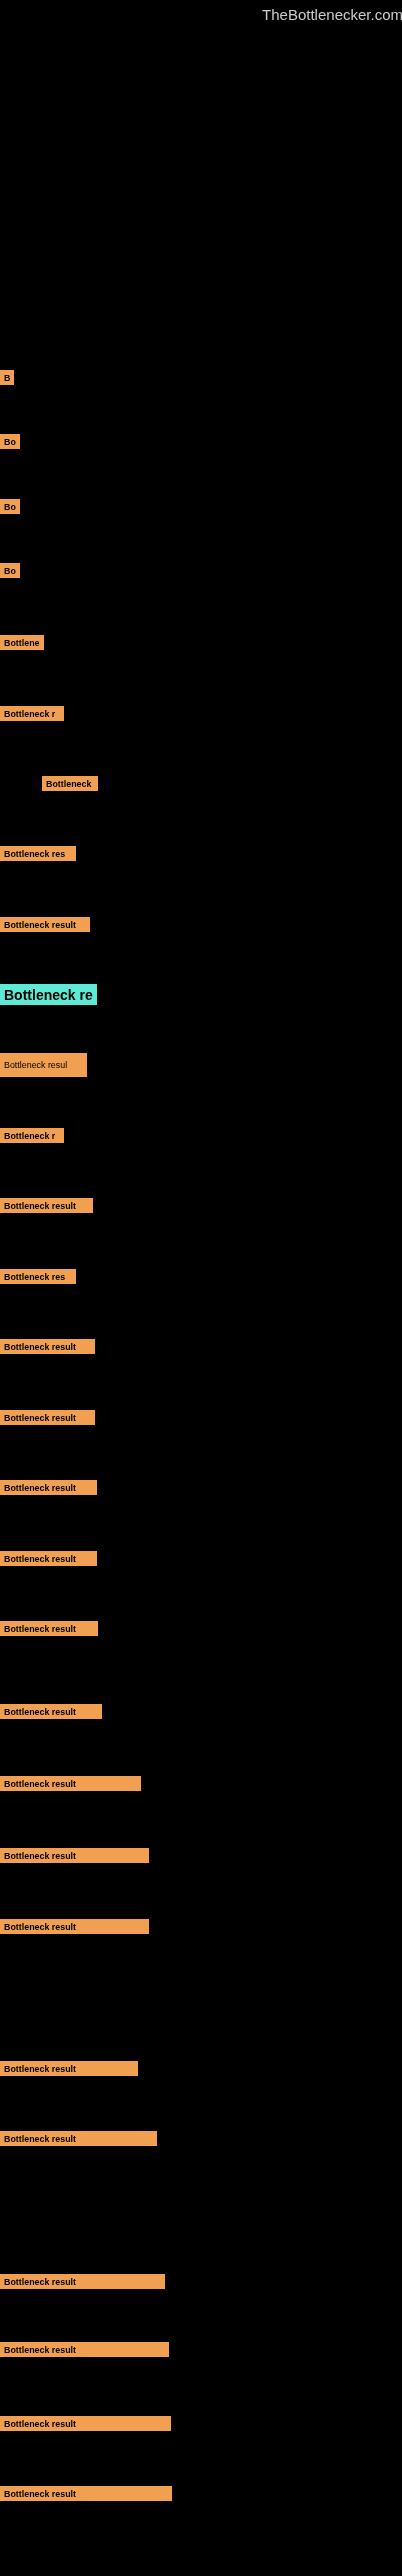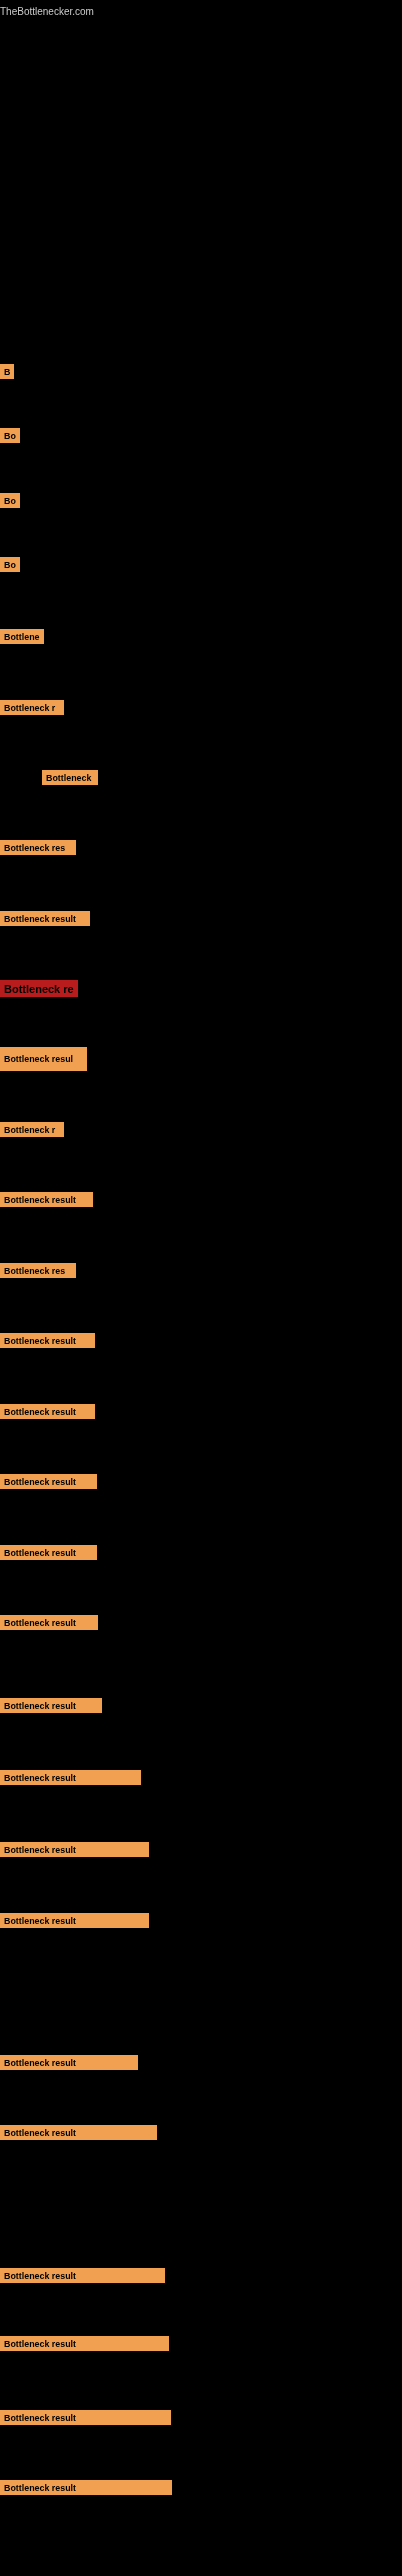--- a/index.html
+++ b/index.html
@@ -9,22 +9,22 @@
     }
     body {
       background-color: #000;
       width: 403px;
       min-height: 2576px;
       font-family: Arial, sans-serif;
       position: relative;
     }
     .site-title {
       color: #ccc;
-      font-size: 10px;
-      text-align: left;
+      font-size: 15px;
+      text-align: right;
       padding-top: 6.4px;
       padding-bottom: 3.2px;
     }
   </style>
 </head>
 <body>
 
 <div class="site-title">TheBottlenecker.com</div>
 
 <div id="results-container" style="position: relative; width: 403px; height: 2560px;">
@@ -49,24 +49,24 @@
     <div style="position: absolute; top: 746px; left: 0px; display: flex; align-items: center; width: 403px; height: 22.5px; padding-left: 42px;">
       <span style="background-color: rgb(240, 160, 80); color: rgb(0, 0, 0); font-size: 8.9px; font-weight: bold; padding: 2.4px 4px; white-space: nowrap; min-width: 56px; display: inline-block;">Bottleneck</span>
     </div>
     <div style="position: absolute; top: 816px; left: 0px; display: flex; align-items: center; width: 403px; height: 22.5px;">
       <span style="background-color: rgb(240, 160, 80); color: rgb(0, 0, 0); font-size: 8.9px; font-weight: bold; padding: 2.4px 4px; white-space: nowrap; min-width: 76px; display: inline-block;">Bottleneck res</span>
     </div>
     <div style="position: absolute; top: 887px; left: 0px; display: flex; align-items: center; width: 403px; height: 22.5px;">
       <span style="background-color: rgb(240, 160, 80); color: rgb(0, 0, 0); font-size: 8.9px; font-weight: bold; padding: 2.4px 4px; white-space: nowrap; min-width: 90px; display: inline-block;">Bottleneck result</span>
     </div>
     <div style="position: absolute; top: 957px; left: 0px; display: flex; align-items: center; width: 403px; height: 22.5px;">
-      <span style="background-color: #b91c1c; color: rgb(0, 0, 0); font-size: 11px; font-weight: bold; padding: 2.4px 4px; white-space: nowrap; min-width: 71px; display: inline-block;">Bottleneck re</span>
+      <span style="background-color: #5eead4; color: rgb(0, 0, 0); font-size: 14px; font-weight: bold; padding: 2.4px 4px; white-space: nowrap; min-width: 71px; display: inline-block;">Bottleneck re</span>
     </div>
     <div style="position: absolute; top: 1027px; left: 0px; display: flex; align-items: center; width: 403px; height: 22.5px;">
-      <span style="background-color: rgb(240, 160, 80); color: rgb(0, 0, 0); font-size: 8.9px; font-weight: bold; padding: 7px 4px; white-space: nowrap; min-width: 87px; display: inline-block;">Bottleneck resul</span>
+      <span style="background-color: rgb(240, 160, 80); color: rgb(0, 0, 0); font-size: 8.9px; font-weight: normal; padding: 7px 4px; white-space: nowrap; min-width: 87px; display: inline-block;">Bottleneck resul</span>
     </div>
     <div style="position: absolute; top: 1098px; left: 0px; display: flex; align-items: center; width: 403px; height: 22.5px;">
       <span style="background-color: rgb(240, 160, 80); color: rgb(0, 0, 0); font-size: 8.9px; font-weight: bold; padding: 2.4px 4px; white-space: nowrap; min-width: 64px; display: inline-block;">Bottleneck r</span>
     </div>
     <div style="position: absolute; top: 1168px; left: 0px; display: flex; align-items: center; width: 403px; height: 22.5px;">
       <span style="background-color: rgb(240, 160, 80); color: rgb(0, 0, 0); font-size: 8.9px; font-weight: bold; padding: 2.4px 4px; white-space: nowrap; min-width: 93px; display: inline-block;">Bottleneck result</span>
     </div>
     <div style="position: absolute; top: 1239px; left: 0px; display: flex; align-items: center; width: 403px; height: 22.5px;">
       <span style="background-color: rgb(240, 160, 80); color: rgb(0, 0, 0); font-size: 8.9px; font-weight: bold; padding: 2.4px 4px; white-space: nowrap; min-width: 76px; display: inline-block;">Bottleneck res</span>
     </div>

